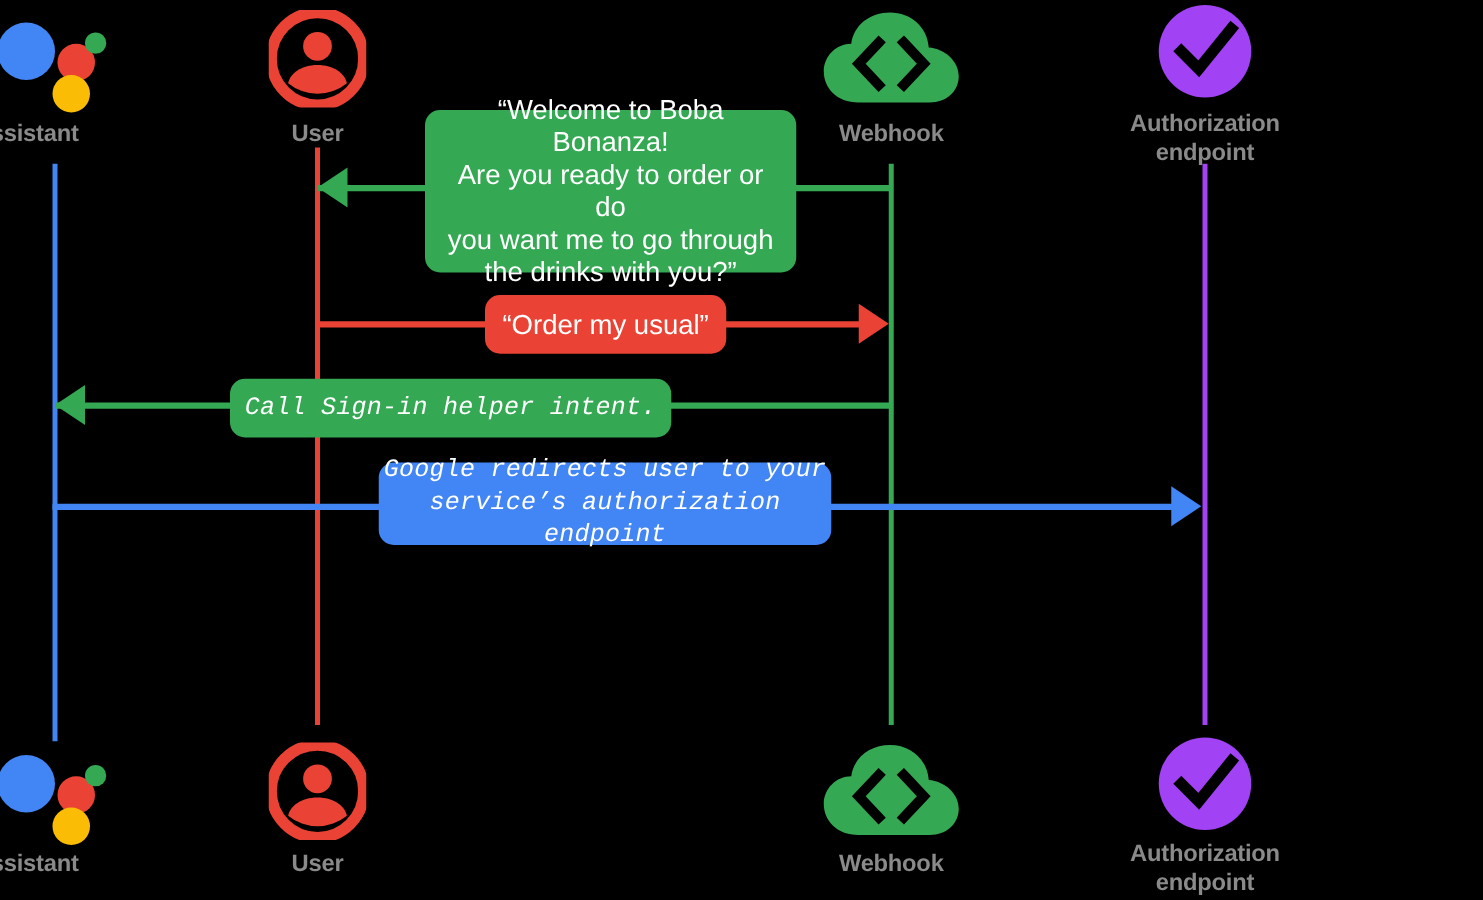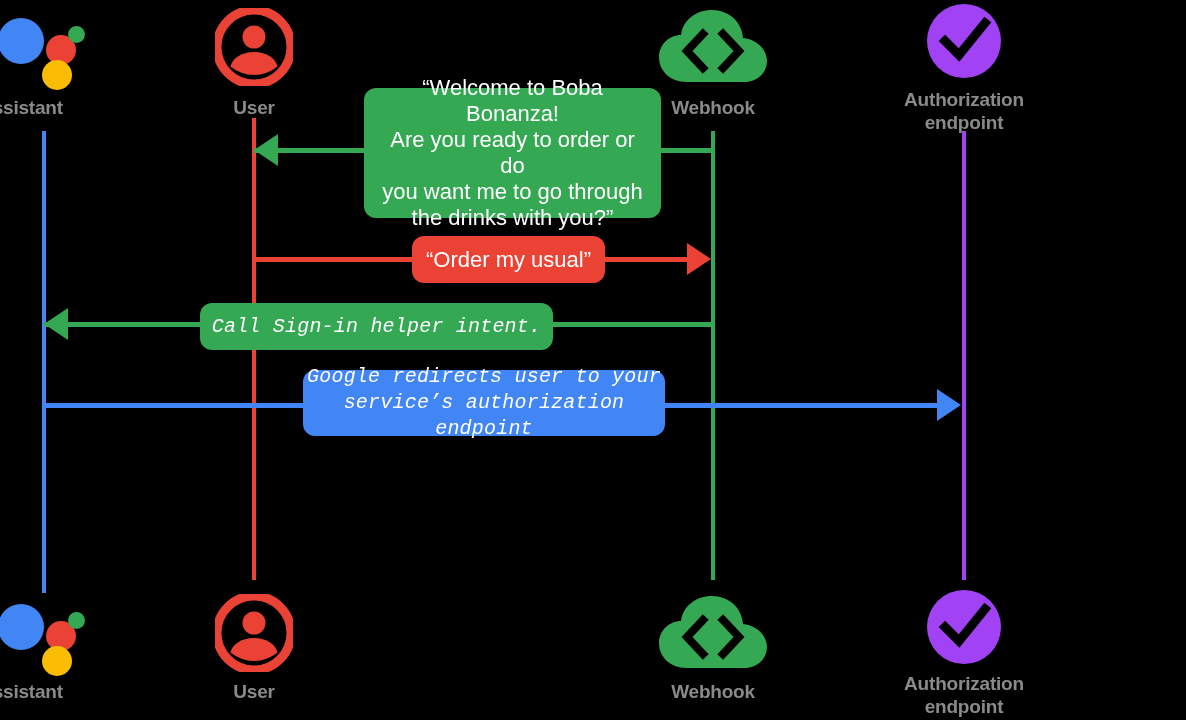--- a/index.html
+++ b/index.html
@@ -87,21 +87,20 @@
     box-sizing: border-box;
     display: flex;
     align-items: center;
     justify-content: center;
   }
   .bubble-sans {
     font-family: "Liberation Sans", sans-serif;
     font-weight: normal;
     font-size: 22px;
     line-height: 26px;
-    margin-left: 24px;
   }
   .bubble-mono {
     font-family: "Liberation Mono", monospace;
     font-style: italic;
     font-size: 20px;
     line-height: 26px;
     letter-spacing: 0.2px;
   }
   .bubble-text { white-space: pre-line; display: block; width: 100%; }
 </style>
@@ -168,21 +167,21 @@
   </div>
 
   <div class="msg-line" style="left:254px; top:257px; width:436px; background:#EA4335;"></div>
   <div class="arrow-head" style="left:687px; top:243px; border-left:24px solid #EA4335;"></div>
   <div class="bubble bubble-sans" style="left:388px; top:236px; width:193px; height:47px; background:#EA4335; padding:4px 10px;">
     <span class="bubble-text">“Order my usual”</span>
   </div>
 
   <div class="msg-line" style="left:44px; top:322px; width:669px; background:#34A853;"></div>
   <div class="arrow-head" style="left:44px; top:308px; border-right:24px solid #34A853;"></div>
-  <div class="bubble bubble-mono" style="left:200px; top:303px; width:353px; height:47px; background:#34A853; padding:4px 10px;">
+  <div class="bubble bubble-mono" style="left:184px; top:303px; width:353px; height:47px; background:#34A853; padding:4px 10px;">
     <span class="bubble-text">Call Sign-in helper intent.</span>
   </div>
 
   <div class="msg-line" style="left:42px; top:403px; width:898px; background:#4285F4;"></div>
   <div class="arrow-head" style="left:937px; top:389px; border-left:24px solid #4285F4;"></div>
   <div class="bubble bubble-mono" style="left:303px; top:370px; width:362px; height:66px; background:#4285F4; padding:4px 4px;">
     <span class="bubble-text">Google redirects user to your
 service’s authorization endpoint</span>
   </div>
 

